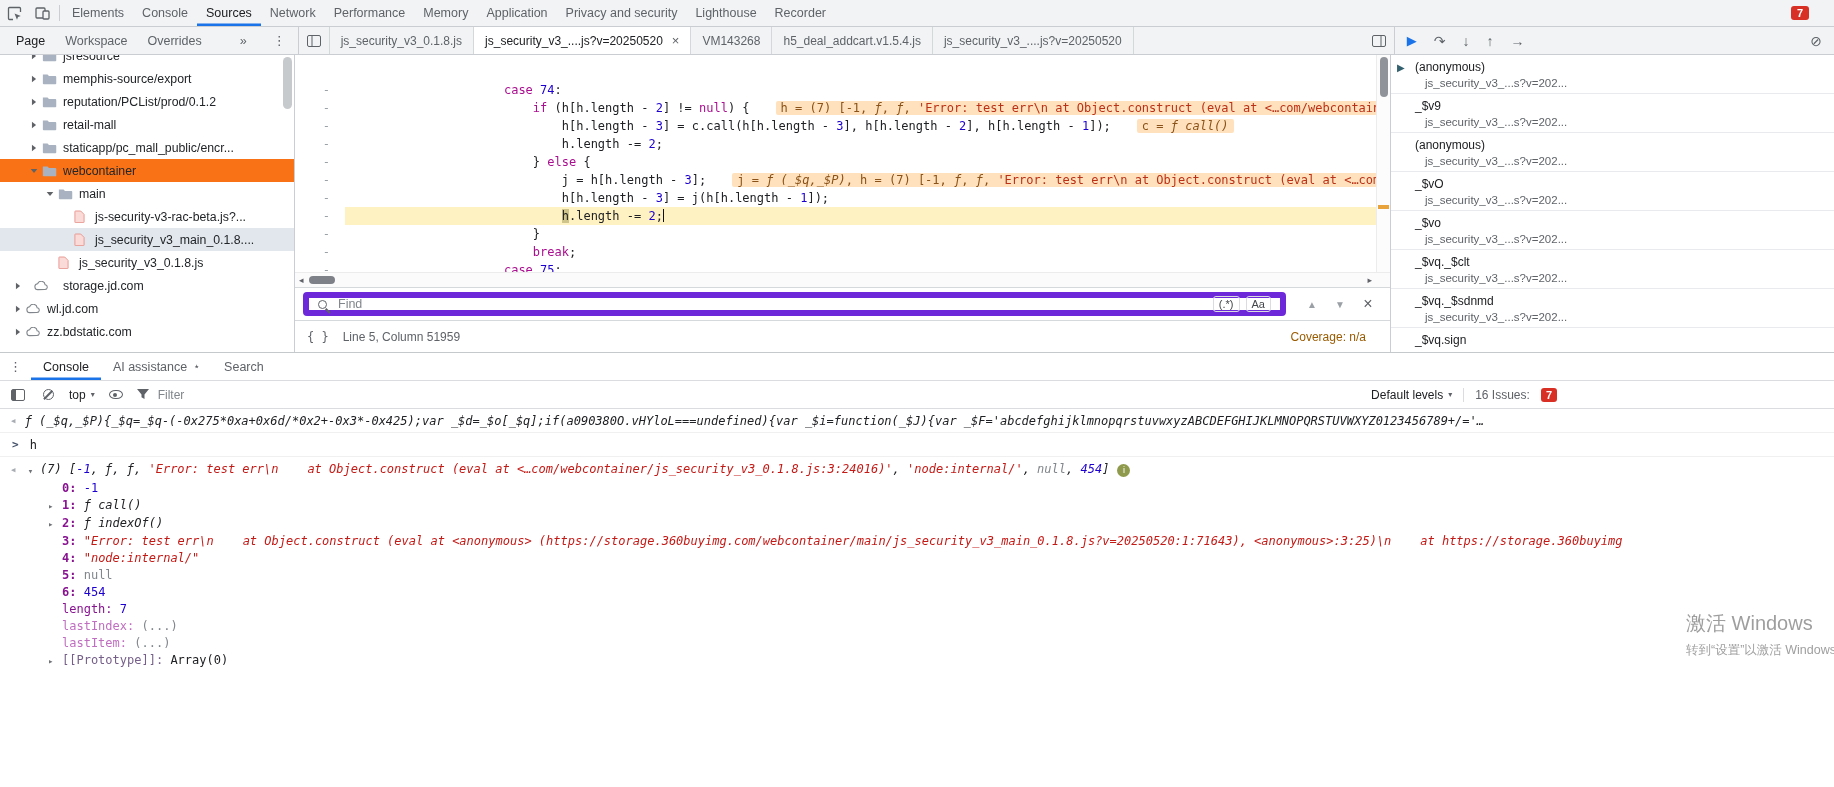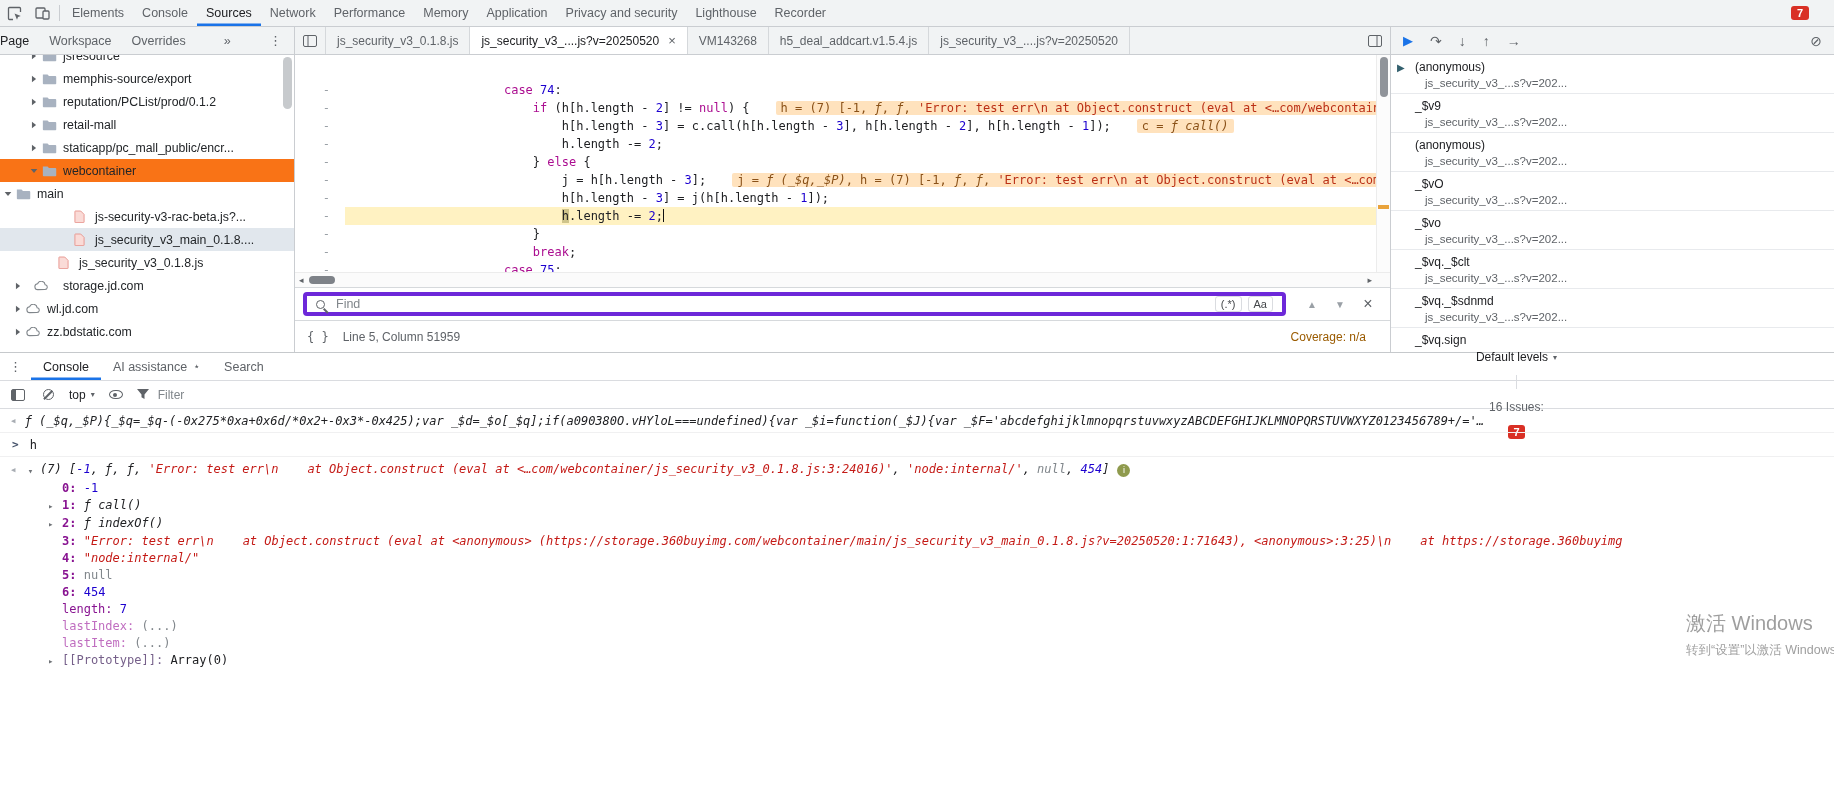--- a/index.html
+++ b/index.html
@@ -15,21 +15,21 @@
   .tb-sep { width:1px; background:#cacdd1; margin:5px 3px; }
   .top-tabs { display:flex; align-items:stretch; }
   .top-tab { padding:0 9px; display:flex; align-items:center; font-size:12.5px; color:#5f6368; white-space:nowrap; }
   .top-tab.active { color:#202124; box-shadow:inset 0 -2.5px 0 #1a73e8; }
   .top-badge { margin-left:auto; margin-right:25px; align-self:center; background:#d93025; color:#fff;
                font-size:11px; font-weight:bold; border-radius:3px; padding:1px 6px; }
 
   
   .subbar { position:absolute; top:27px; left:0; right:0; height:28px; display:flex; }
   .sidebar-tabs { flex:0 0 295px; background:#f1f3f4; border-bottom:1px solid #cacdd1; border-right:1px solid #cacdd1;
-                  display:flex; align-items:center; font-size:12.5px; color:#5f6368; padding-left:0; }
+                  display:flex; align-items:center; font-size:12.5px; color:#5f6368; padding-left:16px; }
   .sb-tabs { display:flex; }
   .sb-tab { padding:0 10px; }
   .sb-tab:first-child { padding-left:0; }
   .sb-tab.active { color:#202124; }
   .sb-more { padding:0 14px 0 28px; color:#5f6368; }
   .sb-kebab { margin-left:auto; padding:0 12px; color:#5f6368; font-size:13px; }
   .editor-tabbar { flex:0 0 1095px; background:#f1f3f4; border-bottom:1px solid #cacdd1; display:flex; align-items:stretch; overflow:hidden; }
   .et-icon { width:30px; display:flex; align-items:center; justify-content:center; }
   .et-right { margin-left:auto; }
   .ed-tabs { display:flex; align-items:stretch; }
@@ -72,21 +72,21 @@
   .hint .tk-str { color:#bb3016; }
   .vscroll { position:absolute; top:0; right:0; width:14px; height:217px; background:#fcfcfc; border-left:1px solid #ececec; }
   .vthumb { position:absolute; top:2px; left:3px; width:8px; height:40px; background:#90949a; border-radius:4px; }
   .exec-marker { position:absolute; top:150px; left:1px; width:11px; height:4px; background:#e9a33b; }
   .hscroll { position:absolute; top:217px; left:0; right:0; height:15px; background:#fbfbfb; border-top:1px solid #ececec; }
   .hthumb { position:absolute; left:14px; top:3px; width:26px; height:8px; background:#7e8288; border-radius:4px; }
   .hs-arrow { position:absolute; top:0; font-size:9px; color:#5f6368; line-height:15px; }
   .hs-left { left:4px; } .hs-right { right:18px; }
   .findbar { position:absolute; top:232px; left:0; right:0; height:33px; border-top:1px solid #d6d9dc;
              display:flex; align-items:center; padding:0 8px; background:#fff; }
-  .find-box { flex:1; height:24px; border:4px solid #6d28d9; border-radius:4px; display:flex; align-items:center;
+  .find-box { flex:1; height:24px; border:6px solid #6d28d9; border-radius:4px; display:flex; align-items:center;
               padding:0 9px; margin-right:12px; }
   .mag { width:9px; height:9px; border:1.5px solid #5f6368; border-radius:50%; position:relative; margin-right:9px; flex:0 0 9px; }
   .mag::after { content:''; position:absolute; width:6px; height:1.5px; background:#5f6368; transform:rotate(45deg); left:6px; top:9px; }
   .find-input { border:none; outline:none; flex:1; font-size:12.5px; color:#202124; background:transparent; font-family:inherit; }
   .find-input::placeholder { color:#80868b; }
   .find-btn { border:1px solid #dadce0; border-radius:3px; color:#44474a; font-size:11px; padding:1px 5px; margin-left:6px; white-space:nowrap; }
   .find-nav { width:28px; text-align:center; color:#9aa0a6; font-size:10px; }
   .find-close { width:28px; text-align:center; color:#5f6368; font-size:16px; }
   .statusbar { position:absolute; top:265px; left:0; right:0; height:32px; border-top:1px solid #d6d9dc;
                display:flex; align-items:center; padding:0 10px; font-size:12px; color:#5f6368; background:#fff; }
@@ -113,21 +113,21 @@
   .ct-icon { display:flex; align-items:center; justify-content:center; width:18px; }
   .icon-clear { width:11px; height:11px; border:1.5px solid #5f6368; border-radius:50%; position:relative; }
   .icon-clear::after { content:''; position:absolute; left:-2px; top:4px; width:12px; height:1.5px; background:#5f6368; transform:rotate(-45deg); }
   .icon-eye { width:14px; height:9px; border:1.5px solid #5f6368; border-radius:50% / 55%; position:relative; }
   .icon-eye::after { content:''; position:absolute; left:3.5px; top:1.5px; width:4px; height:4px; border-radius:50%; background:#5f6368; }
   .ct-drop { display:flex; align-items:center; gap:5px;text-align:center; }
   .caret-down { font-size:8px; color:#5f6368; }
   .filter-wrap { display:flex; align-items:center; gap:7px; flex:1; }
   .filter-input { border:none; outline:none; flex:1; font-size:12px; color:#202124; font-family:inherit; }
   .filter-input::placeholder { color:#80868b; }
-  .right-group { display:flex; align-items:center; gap:11px; margin-left:auto; margin-right:268px; color:#202124;flex-direction:column; }
+  .right-group { display:flex; align-items:center; gap:11px; margin-left:auto; margin-right:268px; color:#202124; }
   .vsep { width:1px; height:14px; background:#dadce0; }
   .issues-label { color:#5f6368; }
   .issues-badge { background:#d93025; color:#fff; border-radius:3px; font-size:11px; font-weight:bold; padding:1px 5px; }
   .console-output { position:relative; height:378px; overflow:hidden; font-family:var(--mono); font-size:12px; white-space:pre; }
   .c-entry { border-bottom:1px solid #f0f0f1; padding:3.5px 8px; display:flex; align-items:flex-start; line-height:16px; }
   .ret-arrow { color:#a8adb3; margin:0 8px 0 2px; font-size:11px; flex:0 0 auto; }
   .in-chev { color:#46536b; margin:0 11px 0 4px; font-weight:bold; font-size:11px; }
   .c-funcres-text { overflow:hidden; }
   .c-array { display:block; padding:3.5px 8px; line-height:17px; }
   .c-arr-head { display:flex; align-items:flex-start; }
@@ -309,21 +309,21 @@
               <path fill="#5f6368" d="M2 3.5h8l-4 5z"></path>
             </svg>
           </span>
           <span class="tree-icon">
             <svg viewBox="0 0 16 13" width="15" height="12">
               <path fill="#a8b2c0" d="M.8 1.6h5.1l1.5 1.7h7a.9.9 0 0 1 .9.9v7.2a.9.9 0 0 1-.9.9H1.7a.9.9 0 0 1-.9-.9z"></path>
             </svg>
           </span>
           <span class="tree-label">webcontainer</span>
         </div>
-        <div class="tree-row" style="">
+        <div class="tree-row" style="padding-left: 42px;">
           <span class="tree-arrow">
             <svg viewBox="0 0 12 12" width="10" height="10">
               <path fill="#5f6368" d="M2 3.5h8l-4 5z"></path>
             </svg>
           </span>
           <span class="tree-icon">
             <svg viewBox="0 0 16 13" width="15" height="12">
               <path fill="#a8b2c0" d="M.8 1.6h5.1l1.5 1.7h7a.9.9 0 0 1 .9.9v7.2a.9.9 0 0 1-.9.9H1.7a.9.9 0 0 1-.9-.9z"></path>
             </svg>
           </span>

